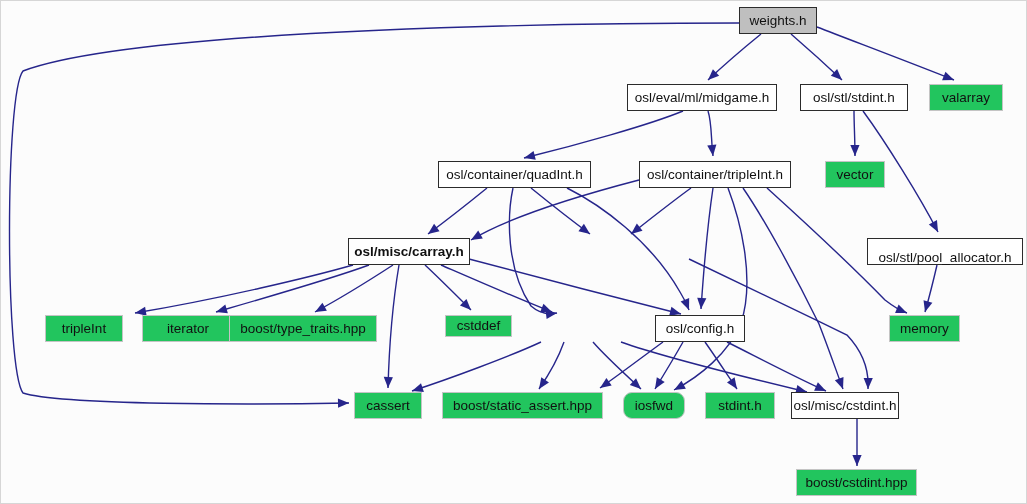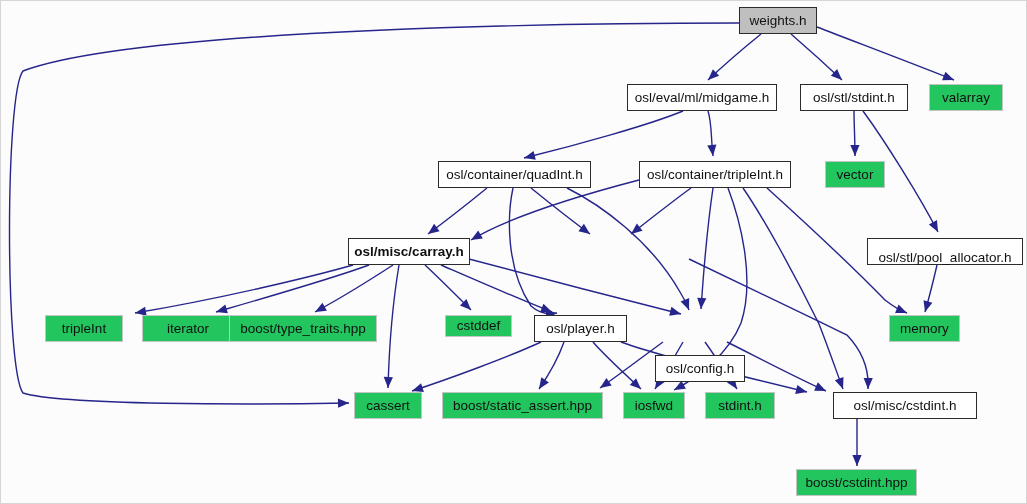--- a/index.html
+++ b/index.html
@@ -139,40 +139,37 @@
     </div>
     <div class="node weak" style="left: 141px; top: 314px; width: 92px; height: 27px;">
       <span>iterator</span>
     </div>
     <div class="node weak" style="left: 228px; top: 314px; width: 148px; height: 27px;">
       <span>boost/type_traits.hpp</span>
     </div>
     <div class="node weak" style="left: 444px; top: 314px; width: 67px; height: 22px;">
       <span>cstddef</span>
     </div>
-    <div class="node strong" style="left: 533px; top: 314px; width: 93px; height: 27px;">
-      <span>osl/player.h</span>
-    </div>
-    <div class="node strong" style="left: 654px; top: 314px; width: 90px; height: 27px; margin-top: 40px;">
+    <div class="node strong" style="left: 654px; top: 314px; width: 90px; height: 27px;">
       <span>osl/config.h</span>
     </div>
     <div class="node weak" style="left: 888px; top: 314px; width: 71px; height: 27px;">
       <span>memory</span>
     </div>
     <div class="node weak" style="left: 353px; top: 391px; width: 68px; height: 27px;">
       <span>cassert</span>
     </div>
     <div class="node weak" style="left: 441px; top: 391px; width: 161px; height: 27px;">
       <span>boost/static_assert.hpp</span>
     </div>
-    <div class="node weak" style="left: 622px; top: 391px; width: 62px; height: 27px;">
+    <div class="node weak" style="left: 622px; top: 391px; width: 62px; height: 27px; border-radius: 9px;">
       <span>iosfwd</span>
     </div>
     <div class="node weak" style="left: 704px; top: 391px; width: 70px; height: 27px;">
       <span>stdint.h</span>
     </div>
-    <div class="node strong" style="left: 832px; top: 391px; width: 144px; height: 27px; text-align: center;">
+    <div class="node strong" style="left: 790px; top: 391px; width: 108px; height: 27px; text-align: center;">
       <span>osl/misc/cstdint.h</span>
     </div>
     <div class="node weak" style="left: 795px; top: 468px; width: 121px; height: 27px;">
       <span>boost/cstdint.hpp</span>
     </div>
   </div>
 
 </body></html>

